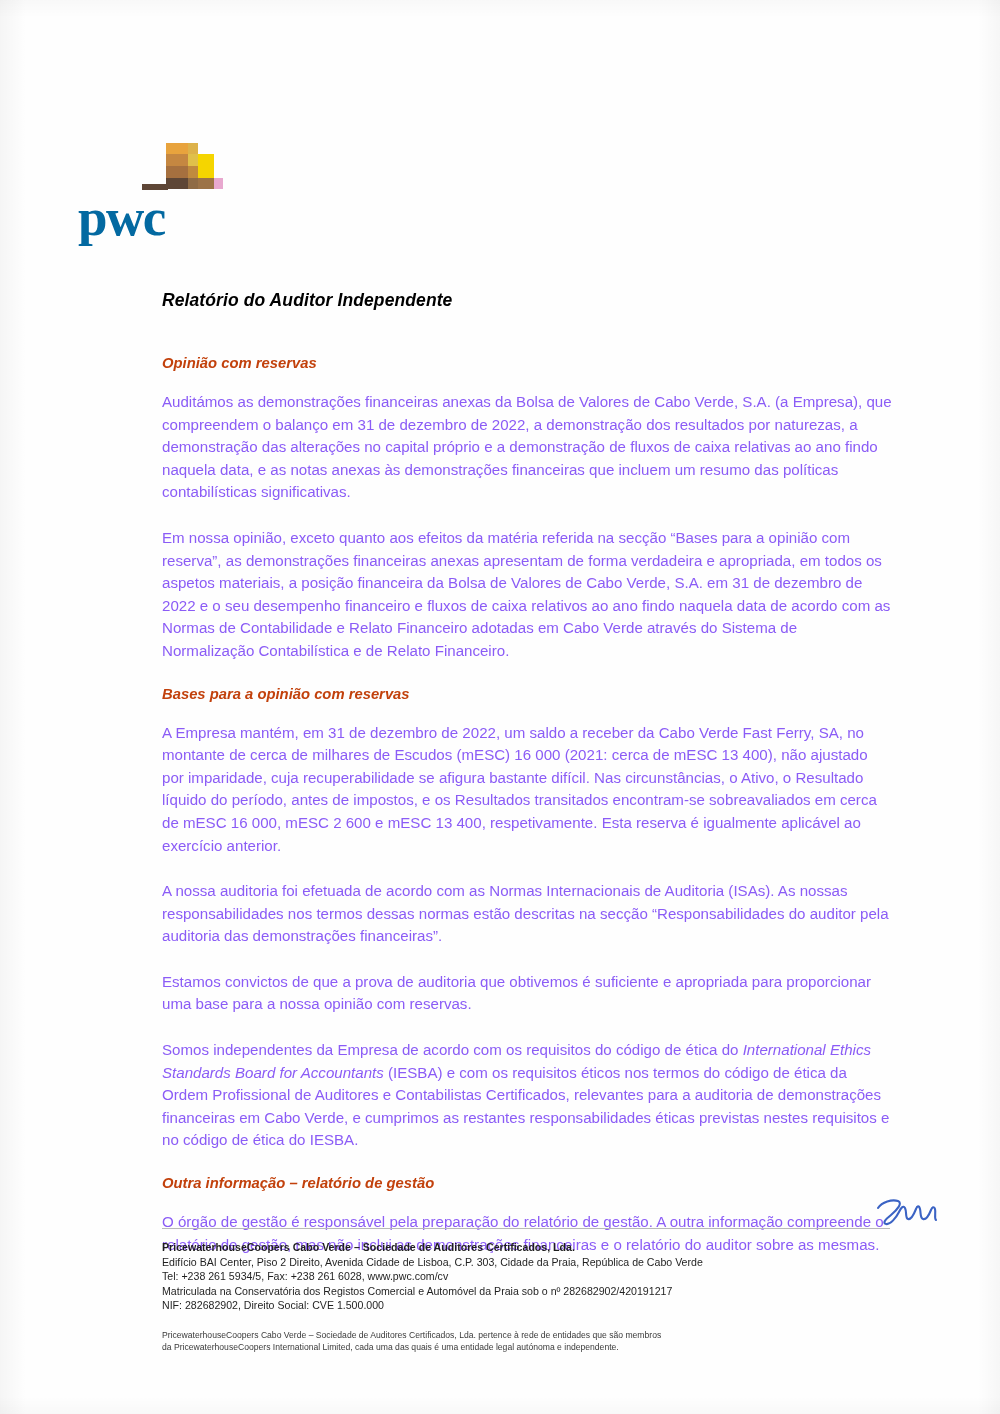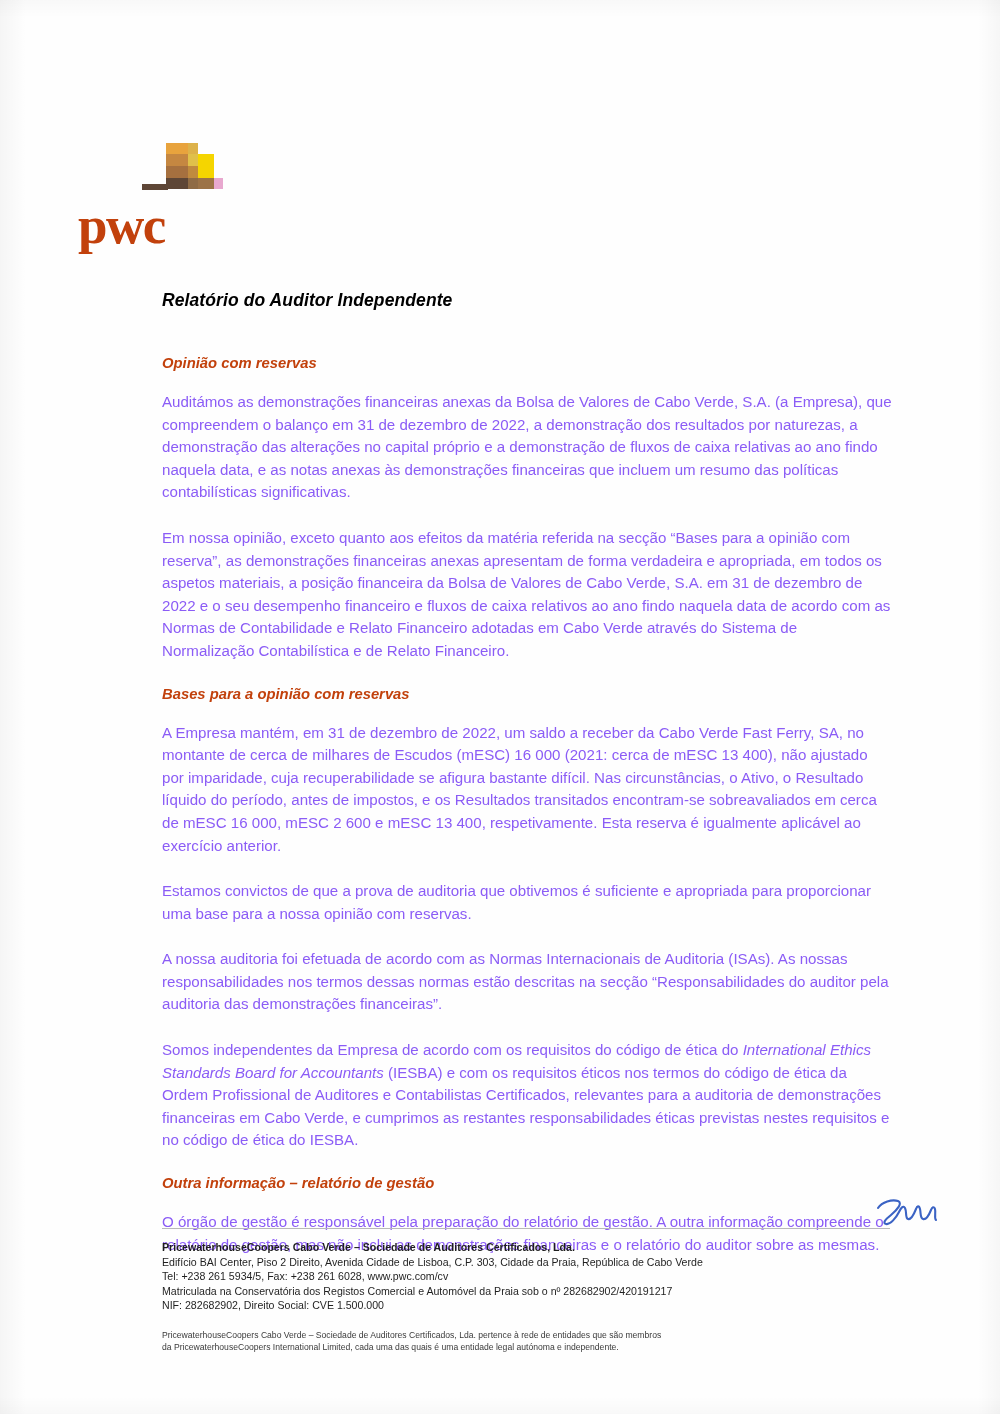--- a/index.html
+++ b/index.html
@@ -52,23 +52,23 @@
   }
   .logo-mark i {
     position: absolute;
     display: block;
   }
   .logo-wordmark {
     font-family: "Liberation Serif", serif;
     font-weight: 700;
     font-size: 53px;
     letter-spacing: -1.5px;
-    color: #c2410c;
+    color: #0369a1;
     line-height: 1;
-    margin-top: 8px;
+    margin-top: 0;
     margin-left: 0px;
   }
 
   
   .content {
     position: absolute;
     left: 162px;
     top: 290px;
     width: 730px;
   }
@@ -172,22 +172,22 @@
   <div class="content">
 
     <h1 class="doc-title">Relatório do Auditor Independente</h1>
 
     <h2 class="section-heading">Opinião com reservas</h2>
     <p class="para">Auditámos as demonstrações financeiras anexas da Bolsa de Valores de Cabo Verde, S.A. (a Empresa), que compreendem o balanço em 31 de dezembro de 2022, a demonstração dos resultados por naturezas, a demonstração das alterações no capital próprio e a demonstração de fluxos de caixa relativas ao ano findo naquela data, e as notas anexas às demonstrações financeiras que incluem um resumo das políticas contabilísticas significativas.</p>
     <p class="para">Em nossa opinião, exceto quanto aos efeitos da matéria referida na secção “Bases para a opinião com reserva”, as demonstrações financeiras anexas apresentam de forma verdadeira e apropriada, em todos os aspetos materiais, a posição financeira da Bolsa de Valores de Cabo Verde, S.A. em 31 de dezembro de 2022 e o seu desempenho financeiro e fluxos de caixa relativos ao ano findo naquela data de acordo com as Normas de Contabilidade e Relato Financeiro adotadas em Cabo Verde através do Sistema de Normalização Contabilística e de Relato Financeiro.</p>
 
     <h2 class="section-heading spaced">Bases para a opinião com reservas</h2>
     <p class="para">A Empresa mantém, em 31 de dezembro de 2022, um saldo a receber da Cabo Verde Fast Ferry, SA, no montante de cerca de milhares de Escudos (mESC) 16 000 (2021: cerca de mESC 13 400), não ajustado por imparidade, cuja recuperabilidade se afigura bastante difícil. Nas circunstâncias, o Ativo, o Resultado líquido do período, antes de impostos, e os Resultados transitados encontram-se sobreavaliados em cerca de mESC 16 000, mESC 2 600 e mESC 13 400, respetivamente. Esta reserva é igualmente aplicável ao exercício anterior.</p>
+    <p class="para">A nossa auditoria foi efetuada de acordo com as Normas Internacionais de Auditoria (ISAs). As nossas responsabilidades nos termos dessas normas estão descritas na secção “Responsabilidades do auditor pela auditoria das demonstrações financeiras”.</p>
     <p class="para">Estamos convictos de que a prova de auditoria que obtivemos é suficiente e apropriada para proporcionar uma base para a nossa opinião com reservas.</p>
-    <p class="para">A nossa auditoria foi efetuada de acordo com as Normas Internacionais de Auditoria (ISAs). As nossas responsabilidades nos termos dessas normas estão descritas na secção “Responsabilidades do auditor pela auditoria das demonstrações financeiras”.</p>
     <p class="para"><span>Somos independentes da Empresa de acordo com os requisitos do código de ética do </span><em>International Ethics Standards Board for Accountants</em><span> (IESBA) e com os requisitos éticos nos termos do código de ética da Ordem Profissional de Auditores e Contabilistas Certificados, relevantes para a auditoria de demonstrações financeiras em Cabo Verde, e cumprimos as restantes responsabilidades éticas previstas nestes requisitos e no código de ética do IESBA.</span></p>
 
     <h2 class="section-heading spaced">Outra informação – relatório de gestão</h2>
     <p class="para">O órgão de gestão é responsável pela preparação do relatório de gestão. A outra informação compreende o relatório de gestão, mas não inclui as demonstrações financeiras e o relatório do auditor sobre as mesmas.</p>
   </div>
 
   <div class="signature">
     <svg width="70" height="34" viewBox="0 0 70 34" fill="none" xmlns="http://www.w3.org/2000/svg">
       <path d="M6 12 C10 6, 20 3, 26 5 C31 7, 25 14, 19 19 C14 23, 10 27, 14 28 C18 29, 24 22, 27 16 C29 12, 31 9, 33 12 C35 16, 33 22, 36 23 C39 24, 42 18, 44 13 C45 10, 47 9, 48 13 C49 17, 48 22, 51 23 C54 24, 57 19, 59 14 C60 11, 62 10, 63 13 C64 17, 62 22, 64 24" stroke="#3b63c4" stroke-width="2.1" stroke-linecap="round" stroke-linejoin="round"></path>
     </svg>

